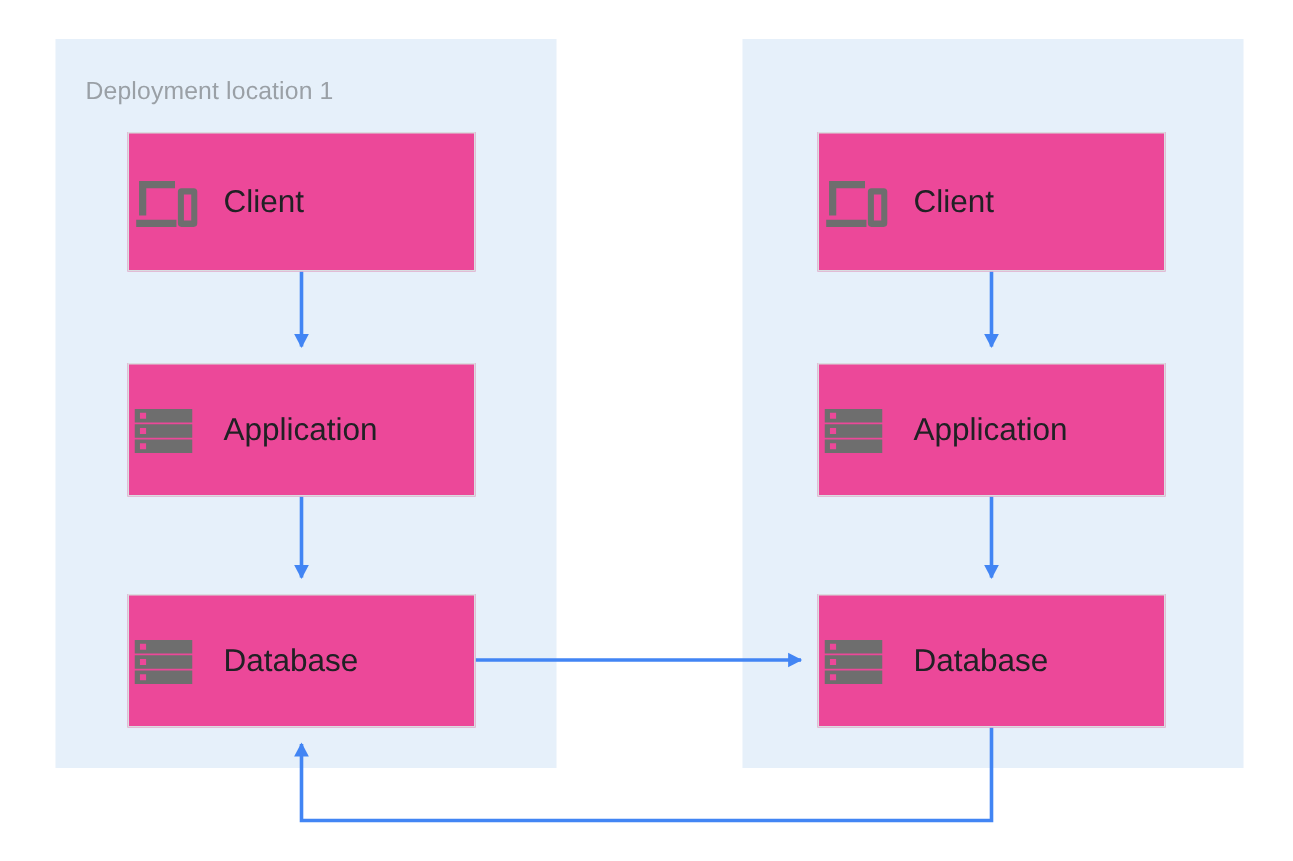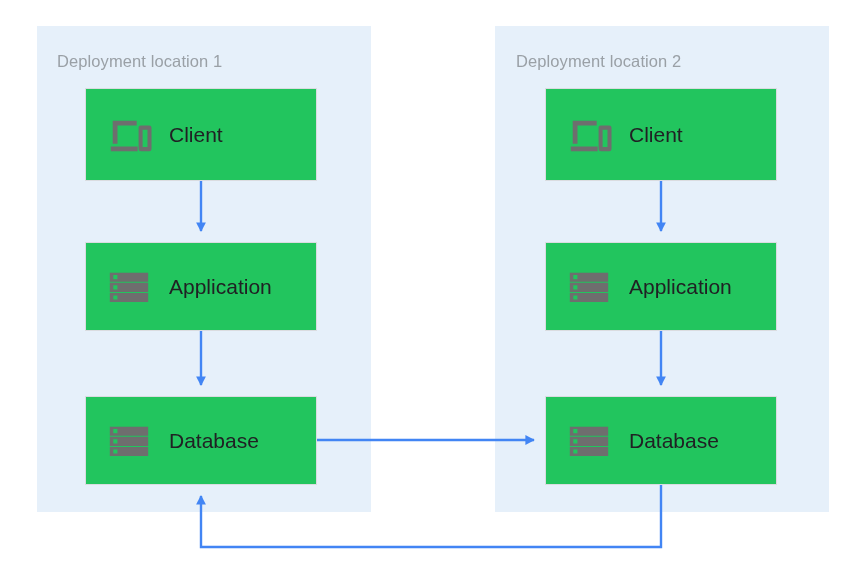--- a/index.html
+++ b/index.html
@@ -23,26 +23,25 @@
   }
   .zone-label {
     position: absolute;
     font-size: 16.5px;
     color: #9aa0a6;
     letter-spacing: 0.1px;
     white-space: nowrap;
   }
   .node {
     position: absolute;
-    background: #22c55e;
+    background: #ec4899;
     border: 1px solid #dadce0;
     box-sizing: border-box;
     display: flex;
     align-items: center;
-    padding-left: 20px;
   }
   .node-icon {
     flex: 0 0 auto;
     width: 46px;
     height: 46px;
     display: block;
   }
   .node-label {
     margin-left: 17px;
     font-size: 21px;
@@ -61,21 +60,20 @@
 </style>
 </head>
 <body>
 
 <div id="diagram-root">
 
   <div class="zone" style="left:37px; top:26px; width:334px; height:486px;"></div>
   <div class="zone" style="left:495px; top:26px; width:334px; height:486px;"></div>
 
   <div class="zone-label" style="left:57px; top:52px;">Deployment location 1</div>
-  <div class="zone-label" style="left:516px; top:52px;">Deployment location 2</div>
 
   <svg class="edge-svg" viewBox="0 0 862 574" xmlns="http://www.w3.org/2000/svg">
     <defs>
       <marker id="arrow-down" markerWidth="11" markerHeight="11" refX="5.5" refY="9.2" orient="0" markerUnits="userSpaceOnUse">
         <path d="M0.6 0.8 L10.4 0.8 L5.5 10.2 Z" fill="#4285f4"></path>
       </marker>
       <marker id="arrow-up" markerWidth="11" markerHeight="11" refX="5.5" refY="1.6" orient="0" markerUnits="userSpaceOnUse">
         <path d="M5.5 0.6 L10.4 10.0 L0.6 10.0 Z" fill="#4285f4"></path>
       </marker>
       <marker id="arrow-right" markerWidth="11" markerHeight="11" refX="9.4" refY="5.5" orient="0" markerUnits="userSpaceOnUse">

